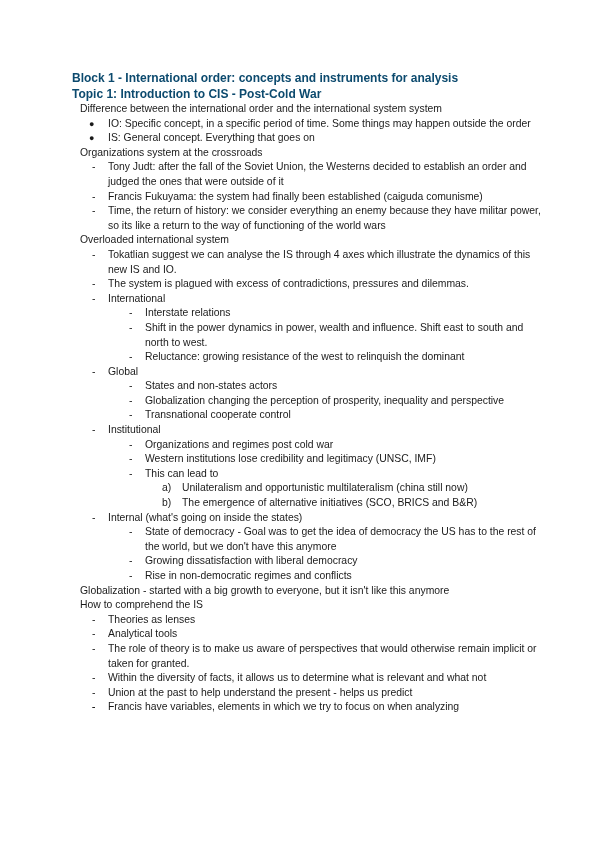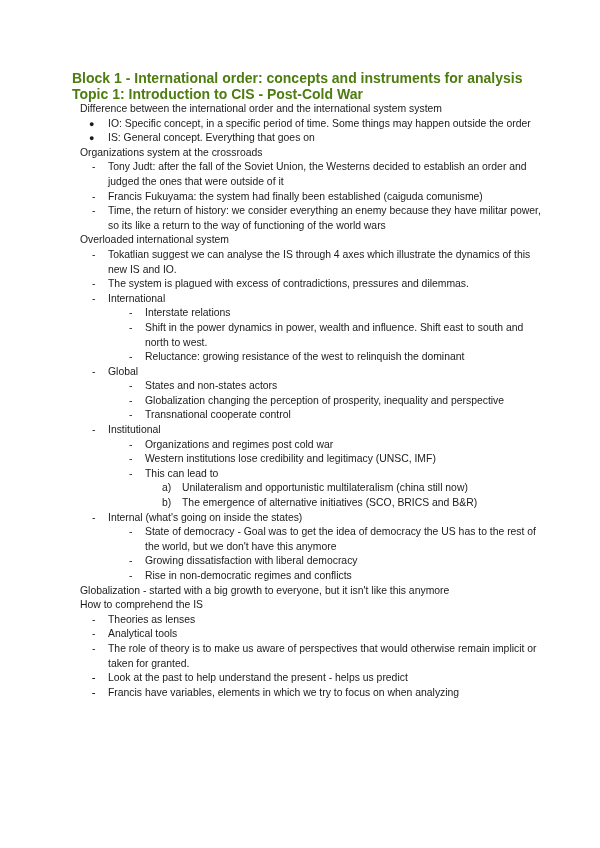--- a/index.html
+++ b/index.html
@@ -1,19 +1,19 @@
 <!DOCTYPE html>
 <html><head>
 <meta charset="utf-8">
 <style>
   html, body { margin: 0; padding: 0; background: #ffffff; }
   body { width: 600px; height: 848px; position: relative; overflow: hidden;
          font-family: "Liberation Sans", sans-serif; color: #1a1a1a; }
   .page { position: absolute; left: 72px; top: 71px; width: 470px; }
-  .h { font-weight: bold; font-size: 14px; line-height: 15.5px; color: #4d7c0f; white-space: nowrap; }
+  .h { font-weight: bold; font-size: 12px; line-height: 15.5px; color: #0c4a6e; white-space: nowrap; }
   .p { font-size: 10.4px; line-height: 14.6px; margin-left: 8px; }
   .li { position: relative; font-size: 10.4px; line-height: 14.6px; }
   .li .m { position: absolute; top: 0; }
   .l1 { padding-left: 36px; }
   .l1 .m { left: 20px; }
   .l2 { padding-left: 73px; }
   .l2 .m { left: 57px; }
   .l3 { padding-left: 110px; }
   .l3 .m { left: 90px; }
   .dot .m { font-size: 9px; left: 17px; }
@@ -59,17 +59,17 @@
   <div class="li l2"><span class="m">-</span><span>State of democracy - Goal was to get the idea of democracy the US has to the rest of the world, but we don't have this anymore</span></div>
   <div class="li l2"><span class="m">-</span><span>Growing dissatisfaction with liberal democracy</span></div>
   <div class="li l2"><span class="m">-</span><span>Rise in non-democratic regimes and conflicts</span></div>
 
   <div class="p">Globalization - started with a big growth to everyone, but it isn't like this anymore</div>
 
   <div class="p">How to comprehend the IS</div>
   <div class="li l1"><span class="m">-</span><span>Theories as lenses</span></div>
   <div class="li l1"><span class="m">-</span><span>Analytical tools</span></div>
   <div class="li l1"><span class="m">-</span><span>The role of theory is to make us aware of perspectives that would otherwise remain implicit or taken for granted.</span></div>
-  <div class="li l1"><span class="m">-</span></div>
-  <div class="li l1"><span class="m">-</span><span>Look at the past to help understand the present - helps us predict</span></div>
+  <div class="li l1"><span class="m">-</span><span>Within the diversity of facts, it allows us to determine what is relevant and what not</span></div>
+  <div class="li l1"><span class="m">-</span><span>Union at the past to help understand the present - helps us predict</span></div>
   <div class="li l1"><span class="m">-</span></div>
   <div class="li l1"><span class="m">-</span><span>Francis have variables, elements in which we try to focus on when analyzing</span></div>
 </div>
 
 </body></html>

